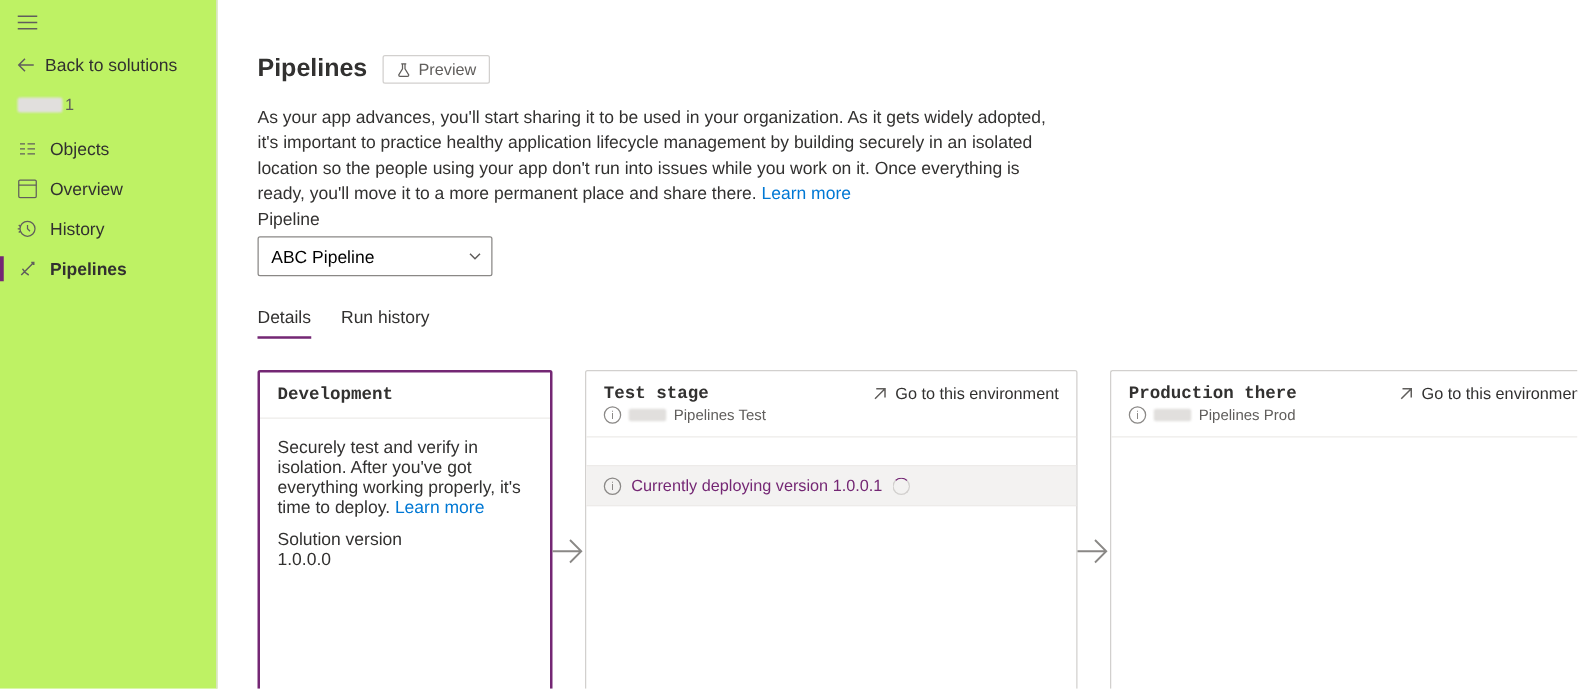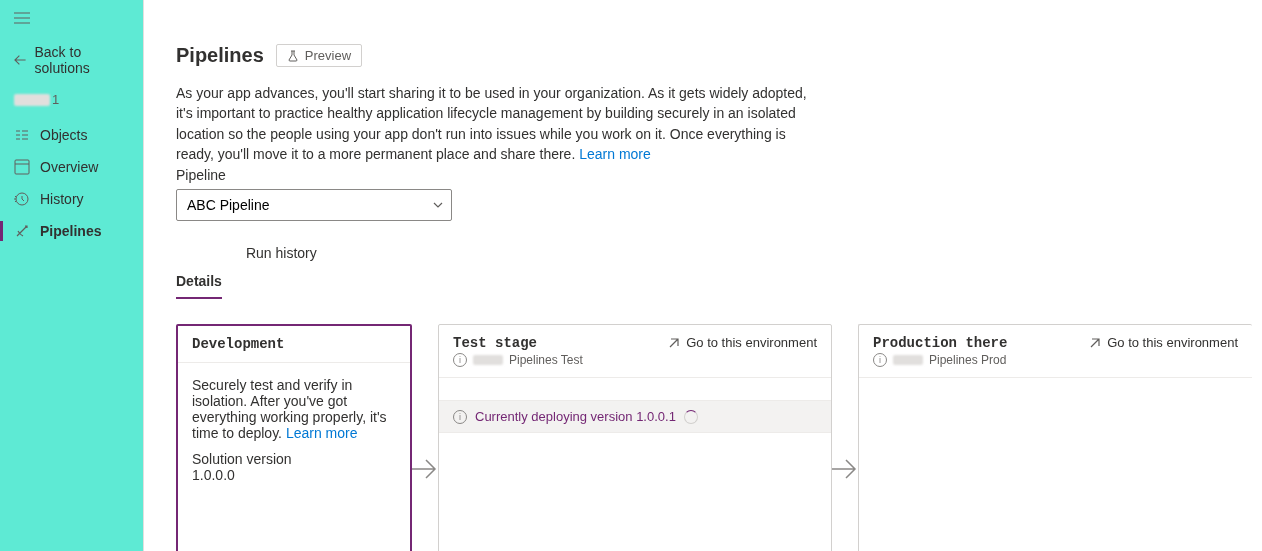--- a/index.html
+++ b/index.html
@@ -7,22 +7,22 @@
       font-family: "Segoe UI", -apple-system, sans-serif;
       font-size: 14px;
       color: #323130;
       background: #ffffff;
       width: 1262px;
       height: 551px;
       overflow: hidden;
       display: flex;
     }
     .sidebar {
-      width: 144px;
-      background: #5eead4;
+      width: 174px;
+      background: #bef264;
       border-right: 1px solid #e1dfdd;
       display: flex;
       flex-direction: column;
     }
     .hamburger {
       padding: 12px 14px;
       cursor: pointer;
     }
     .hamburger svg { display: block; }
     .back-link {
@@ -109,21 +109,21 @@
     }
     .description a { color: #0078d4; text-decoration: none; cursor: pointer; }
     .field-label {
       font-size: 14px;
       color: #323130;
       margin-bottom: 6px;
       display: block;
     }
     .select-wrap {
       position: relative;
-      width: 276px;
+      width: 188px;
       margin-bottom: 24px;
     }
     .select {
       width: 100%;
       border: 1px solid #8a8886;
       border-radius: 2px;
       padding: 7px 28px 7px 10px;
       font-size: 14px;
       background: #fff;
       cursor: pointer;
@@ -143,22 +143,21 @@
       margin-bottom: 24px;
     }
     .tab {
       padding: 0 0 10px 0;
       font-size: 14px;
       cursor: pointer;
       color: #323130;
       position: relative;
     }
     .tab.active {
-      font-weight: 700;
-      margin-top: 28px;
+      font-weight: 400;
     }
     .tab.active::after {
       content: "";
       position: absolute;
       left: 0; right: 0; bottom: 0;
       height: 2px;
       background: #742774;
     }
     .stages {
       display: flex;

